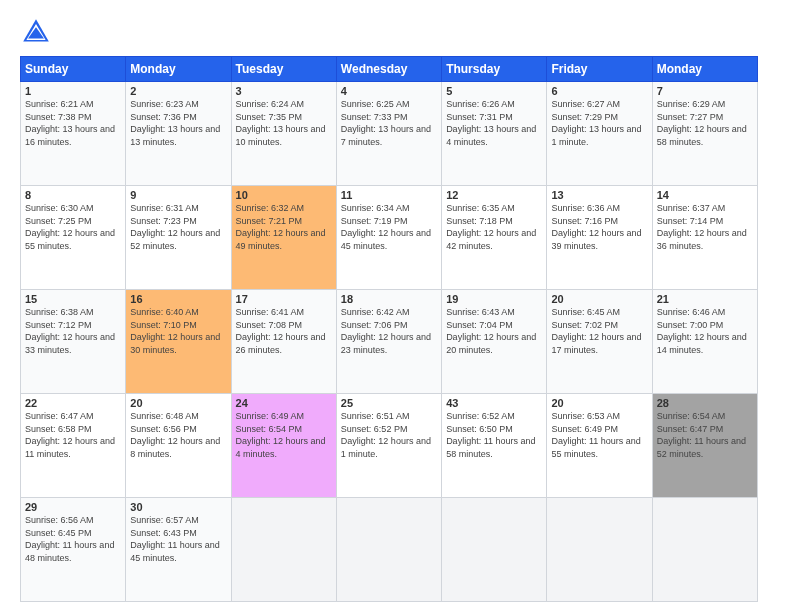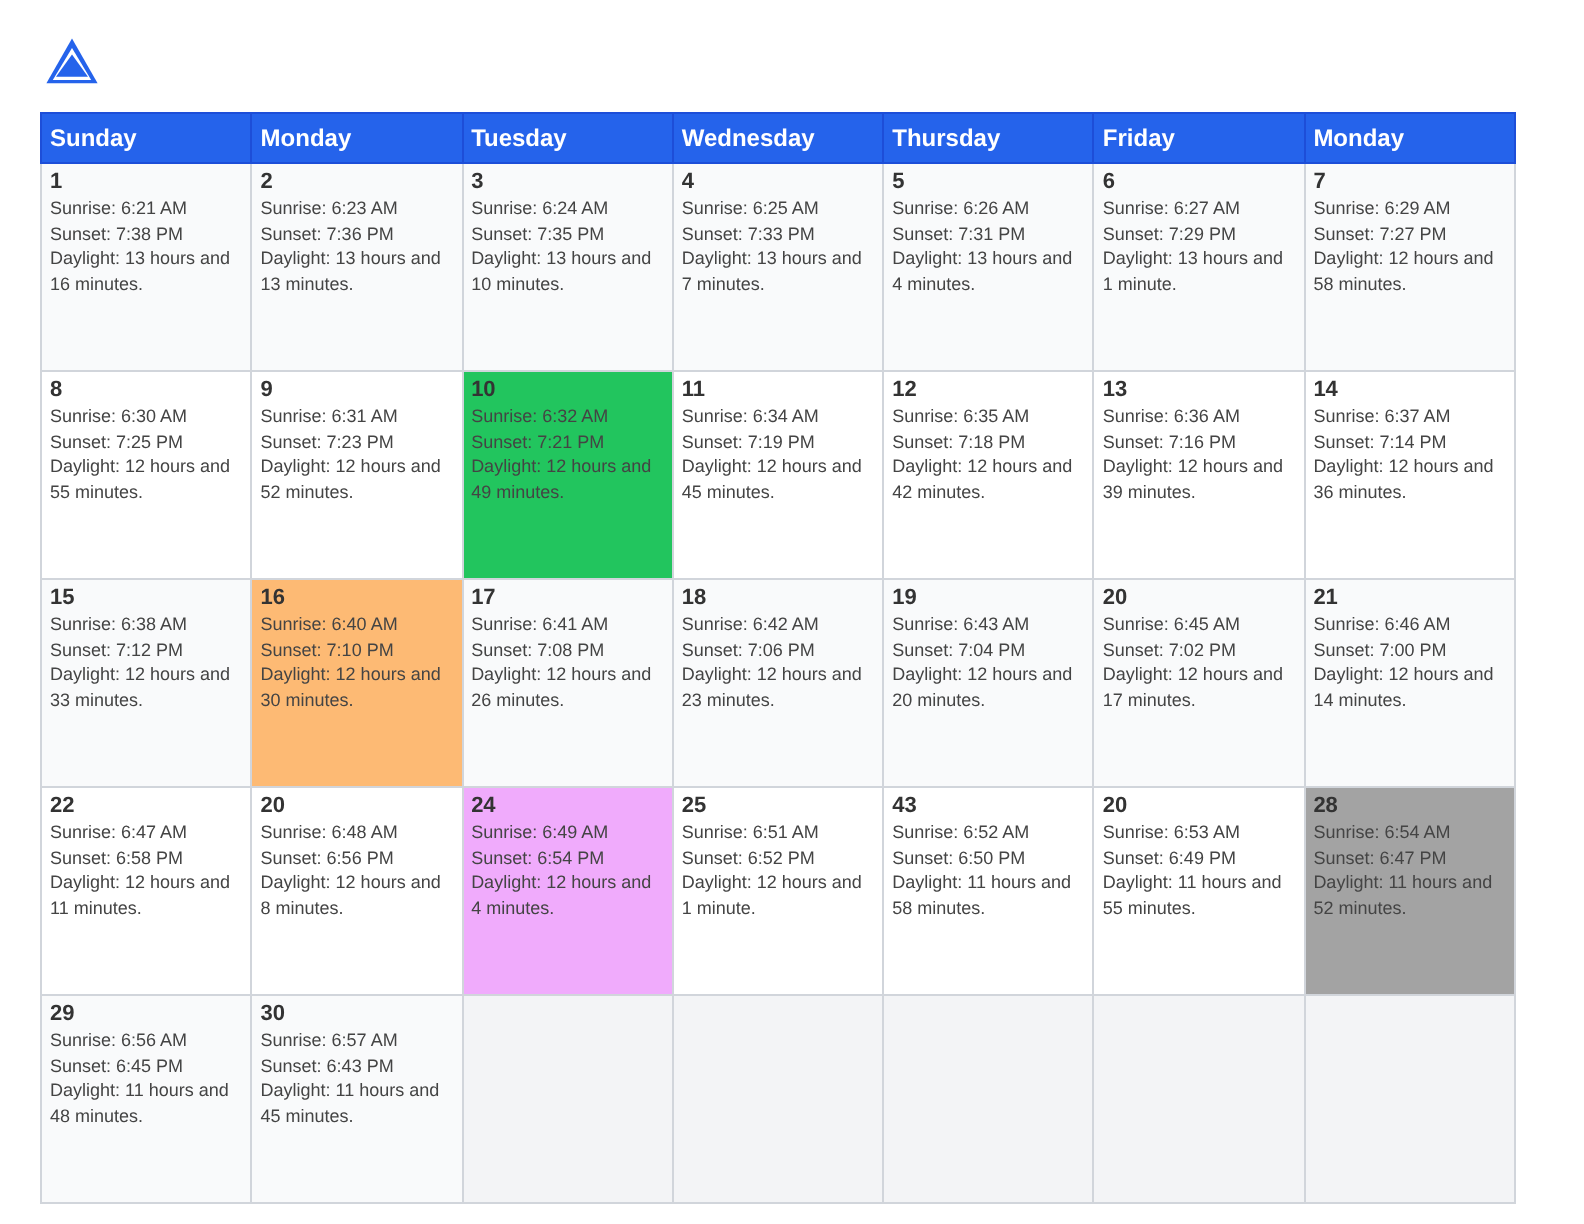--- a/index.html
+++ b/index.html
@@ -145,21 +145,21 @@
           <td style="background: rgb(249, 250, 251);"><span class="day-num">2</span><span class="day-info">Sunrise: 6:23 AM<br>Sunset: 7:36 PM<br>Daylight: 13 hours and 13 minutes.</span></td>
           <td style="background: rgb(249, 250, 251);"><span class="day-num">3</span><span class="day-info">Sunrise: 6:24 AM<br>Sunset: 7:35 PM<br>Daylight: 13 hours and 10 minutes.</span></td>
           <td style="background: rgb(249, 250, 251);"><span class="day-num">4</span><span class="day-info">Sunrise: 6:25 AM<br>Sunset: 7:33 PM<br>Daylight: 13 hours and 7 minutes.</span></td>
           <td style="background: rgb(249, 250, 251);"><span class="day-num">5</span><span class="day-info">Sunrise: 6:26 AM<br>Sunset: 7:31 PM<br>Daylight: 13 hours and 4 minutes.</span></td>
           <td style="background: rgb(249, 250, 251);"><span class="day-num">6</span><span class="day-info">Sunrise: 6:27 AM<br>Sunset: 7:29 PM<br>Daylight: 13 hours and 1 minute.</span></td>
           <td style="background: rgb(249, 250, 251);"><span class="day-num">7</span><span class="day-info">Sunrise: 6:29 AM<br>Sunset: 7:27 PM<br>Daylight: 12 hours and 58 minutes.</span></td>
         </tr>
         <tr>
           <td style="background: rgb(255, 255, 255);"><span class="day-num">8</span><span class="day-info">Sunrise: 6:30 AM<br>Sunset: 7:25 PM<br>Daylight: 12 hours and 55 minutes.</span></td>
           <td style="background: rgb(255, 255, 255);"><span class="day-num">9</span><span class="day-info">Sunrise: 6:31 AM<br>Sunset: 7:23 PM<br>Daylight: 12 hours and 52 minutes.</span></td>
-          <td style="background: #22c55e;"><span class="day-num">10</span><span class="day-info">Sunrise: 6:32 AM<br>Sunset: 7:21 PM<br>Daylight: 12 hours and 49 minutes.</span></td>
+          <td style="background: #fdba74;"><span class="day-num">10</span><span class="day-info">Sunrise: 6:32 AM<br>Sunset: 7:21 PM<br>Daylight: 12 hours and 49 minutes.</span></td>
           <td style="background: rgb(255, 255, 255); margin-left: 39px;"><span class="day-num">11</span><span class="day-info">Sunrise: 6:34 AM<br>Sunset: 7:19 PM<br>Daylight: 12 hours and 45 minutes.</span></td>
           <td style="background: rgb(255, 255, 255);"><span class="day-num">12</span><span class="day-info">Sunrise: 6:35 AM<br>Sunset: 7:18 PM<br>Daylight: 12 hours and 42 minutes.</span></td>
           <td style="background: rgb(255, 255, 255);"><span class="day-num">13</span><span class="day-info">Sunrise: 6:36 AM<br>Sunset: 7:16 PM<br>Daylight: 12 hours and 39 minutes.</span></td>
           <td style="background: rgb(255, 255, 255);"><span class="day-num">14</span><span class="day-info">Sunrise: 6:37 AM<br>Sunset: 7:14 PM<br>Daylight: 12 hours and 36 minutes.</span></td>
         </tr>
         <tr>
           <td style="background: rgb(249, 250, 251);"><span class="day-num">15</span><span class="day-info">Sunrise: 6:38 AM<br>Sunset: 7:12 PM<br>Daylight: 12 hours and 33 minutes.</span></td>
           <td style="background: #fdba74;"><span class="day-num">16</span><span class="day-info">Sunrise: 6:40 AM<br>Sunset: 7:10 PM<br>Daylight: 12 hours and 30 minutes.</span></td>
           <td style="background: rgb(249, 250, 251);"><span class="day-num">17</span><span class="day-info">Sunrise: 6:41 AM<br>Sunset: 7:08 PM<br>Daylight: 12 hours and 26 minutes.</span></td>
           <td style="background: rgb(249, 250, 251);"><span class="day-num">18</span><span class="day-info">Sunrise: 6:42 AM<br>Sunset: 7:06 PM<br>Daylight: 12 hours and 23 minutes.</span></td>

